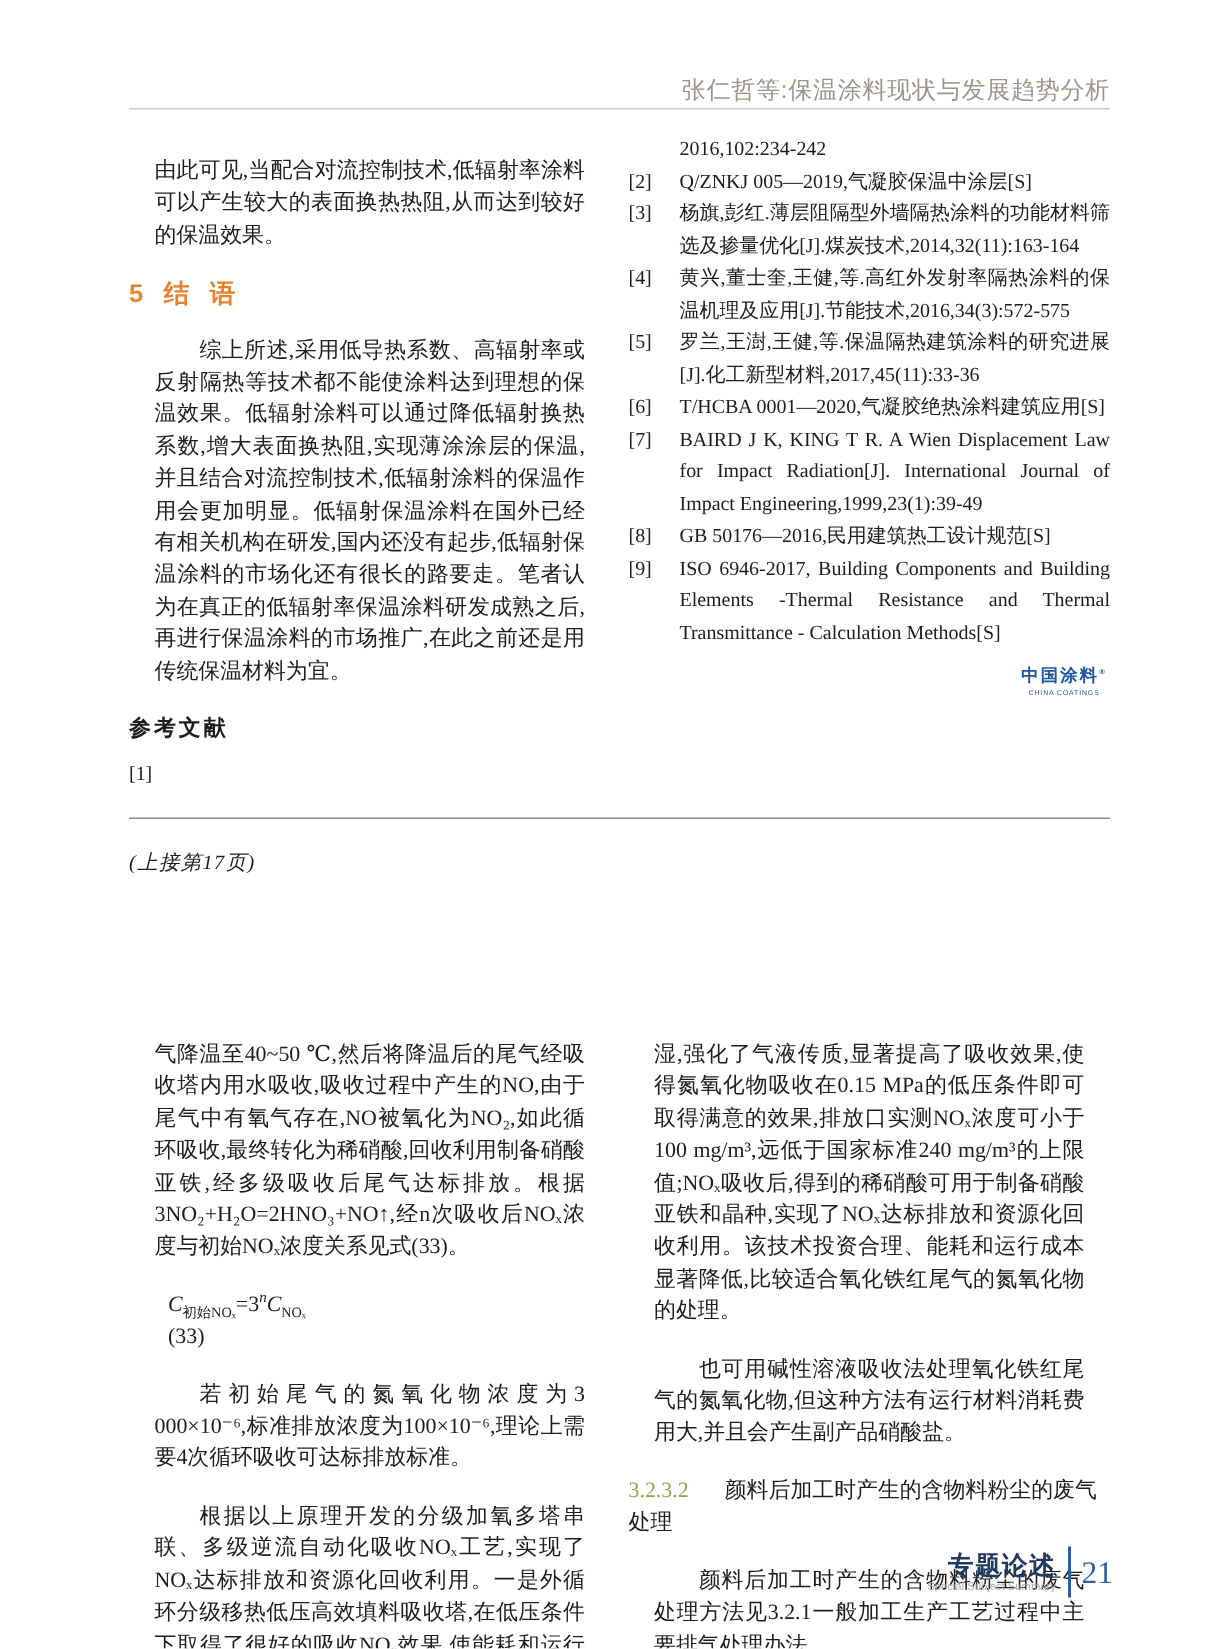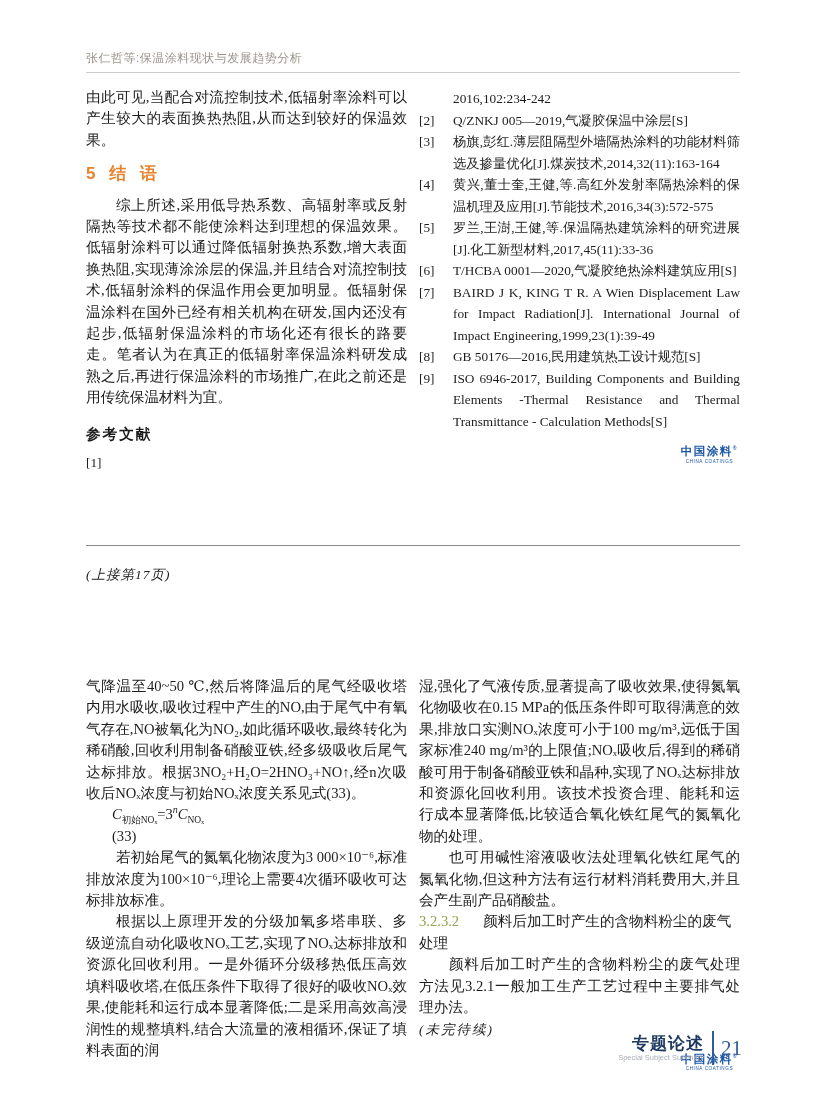--- a/index.html
+++ b/index.html
@@ -1,26 +1,26 @@
 <!DOCTYPE html>
 <html style="--header_gray: #9b948c; --accent_orange: #e8822d; --accent_green: #97a24b; --logo_blue: #1d57a5; --footer_navy: #1e3a62; --number_blue: #2e5e9e;"><head>
 <meta charset="utf-8">
 <style>
   html,body{margin:0;padding:0;background:#ffffff;}
   .page{position:relative;width:816px;height:1099px;background:#fff;overflow:hidden;
         font-family:"Liberation Serif","DejaVu Serif","DejaVu Sans",serif;color:#1c1c1c;}
 
-  .running-head{position:absolute;top:50px;left:86px;width:654px;
-        font-family:"Liberation Sans","DejaVu Sans",sans-serif;font-size:12px;
+  .running-head{position:absolute;top:50px;left:86px;width:654px;text-align:right;
+        font-family:"Liberation Sans","DejaVu Sans",sans-serif;font-size:16px;
         color:var(--header_gray,#9b948c);letter-spacing:0.5px;}
   .rule-top{position:absolute;top:72px;left:86px;width:654px;border-top:1px solid #cbcbcb;}
   .rule-mid{position:absolute;top:545px;left:86px;width:654px;border-top:1px solid #8a8a8a;}
 
   .col{position:absolute;width:321px;font-size:14.6px;line-height:21.4px;text-align:justify;}
-  .col p{margin:0;}
+  .col p{margin:17px;}
   .ind{text-indent:2.05em;}
   .ul{left:86px;top:87px;}
   .ur{left:419px;top:88px;}
   .ll{left:86px;top:676px;}
   .lr{left:419px;top:676px;}
 
   h2.sec{margin:12px 0 10px;font-family:"Liberation Sans","DejaVu Sans",sans-serif;
         font-size:17px;font-weight:bold;color:var(--accent_orange,#e8822d);word-spacing:9px;}
 
   .refs-title{margin:15px 0 7px;text-align:left;font-weight:bold;font-size:14.6px;letter-spacing:2px;}

